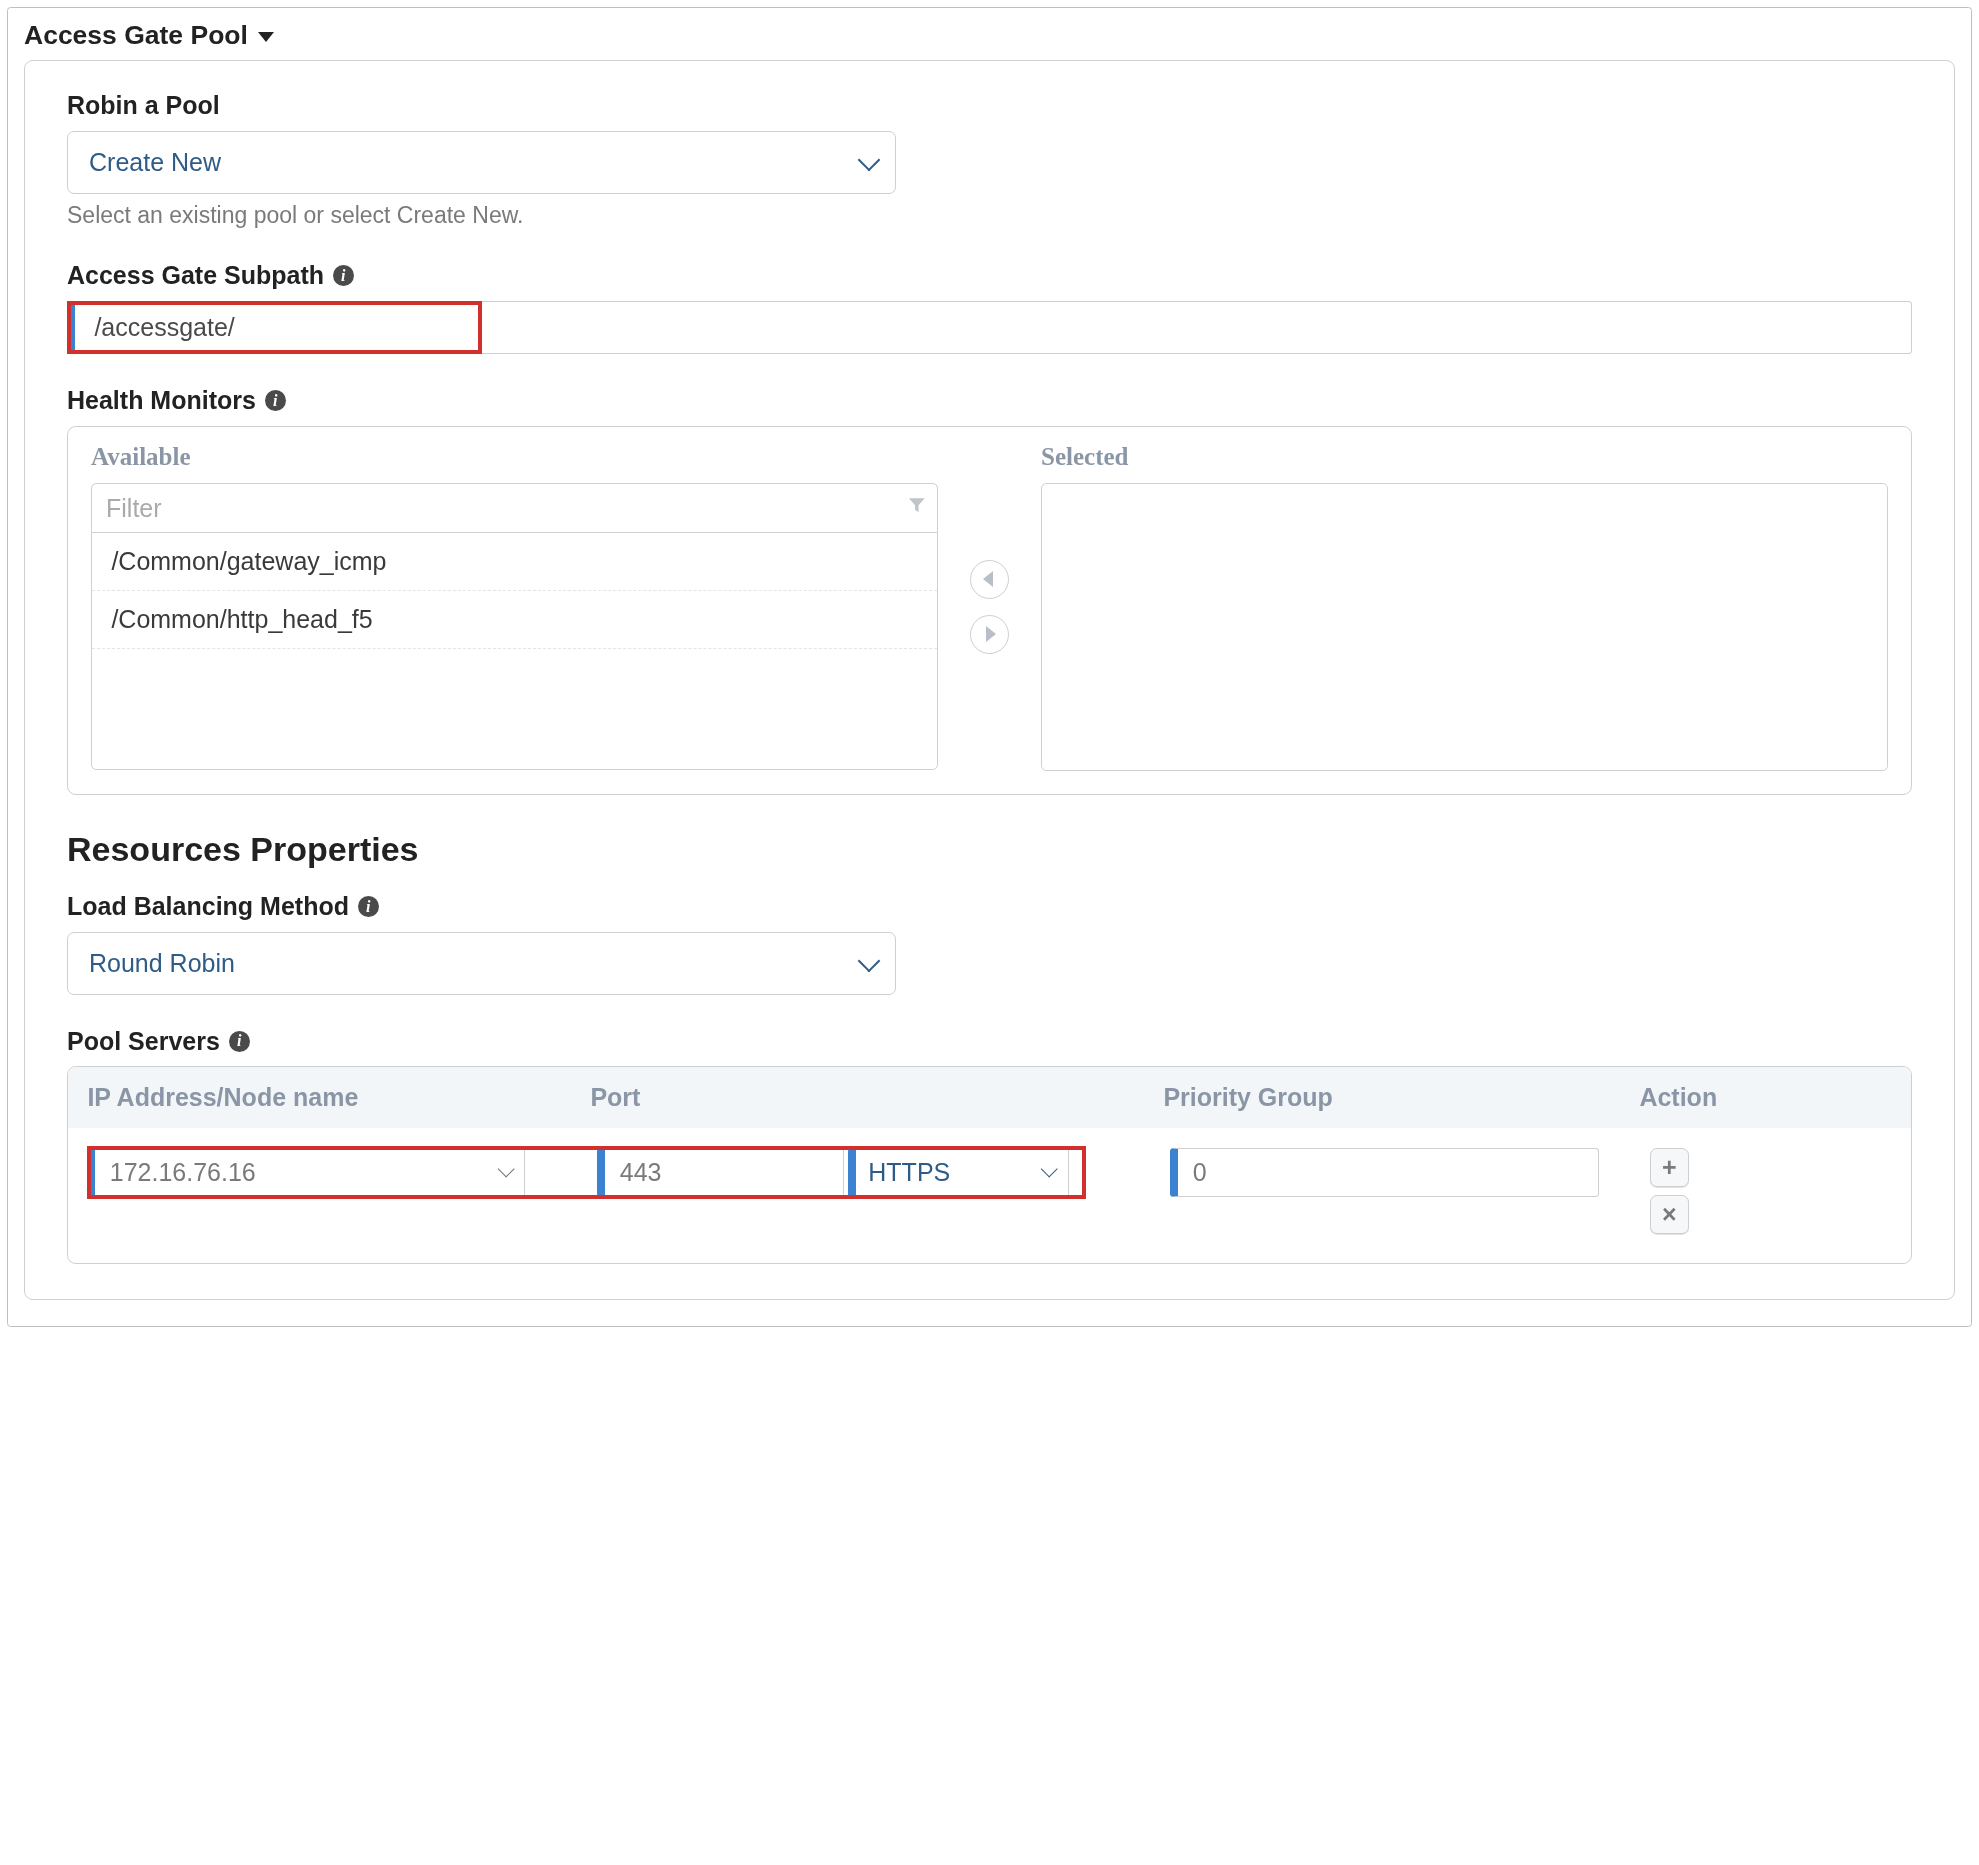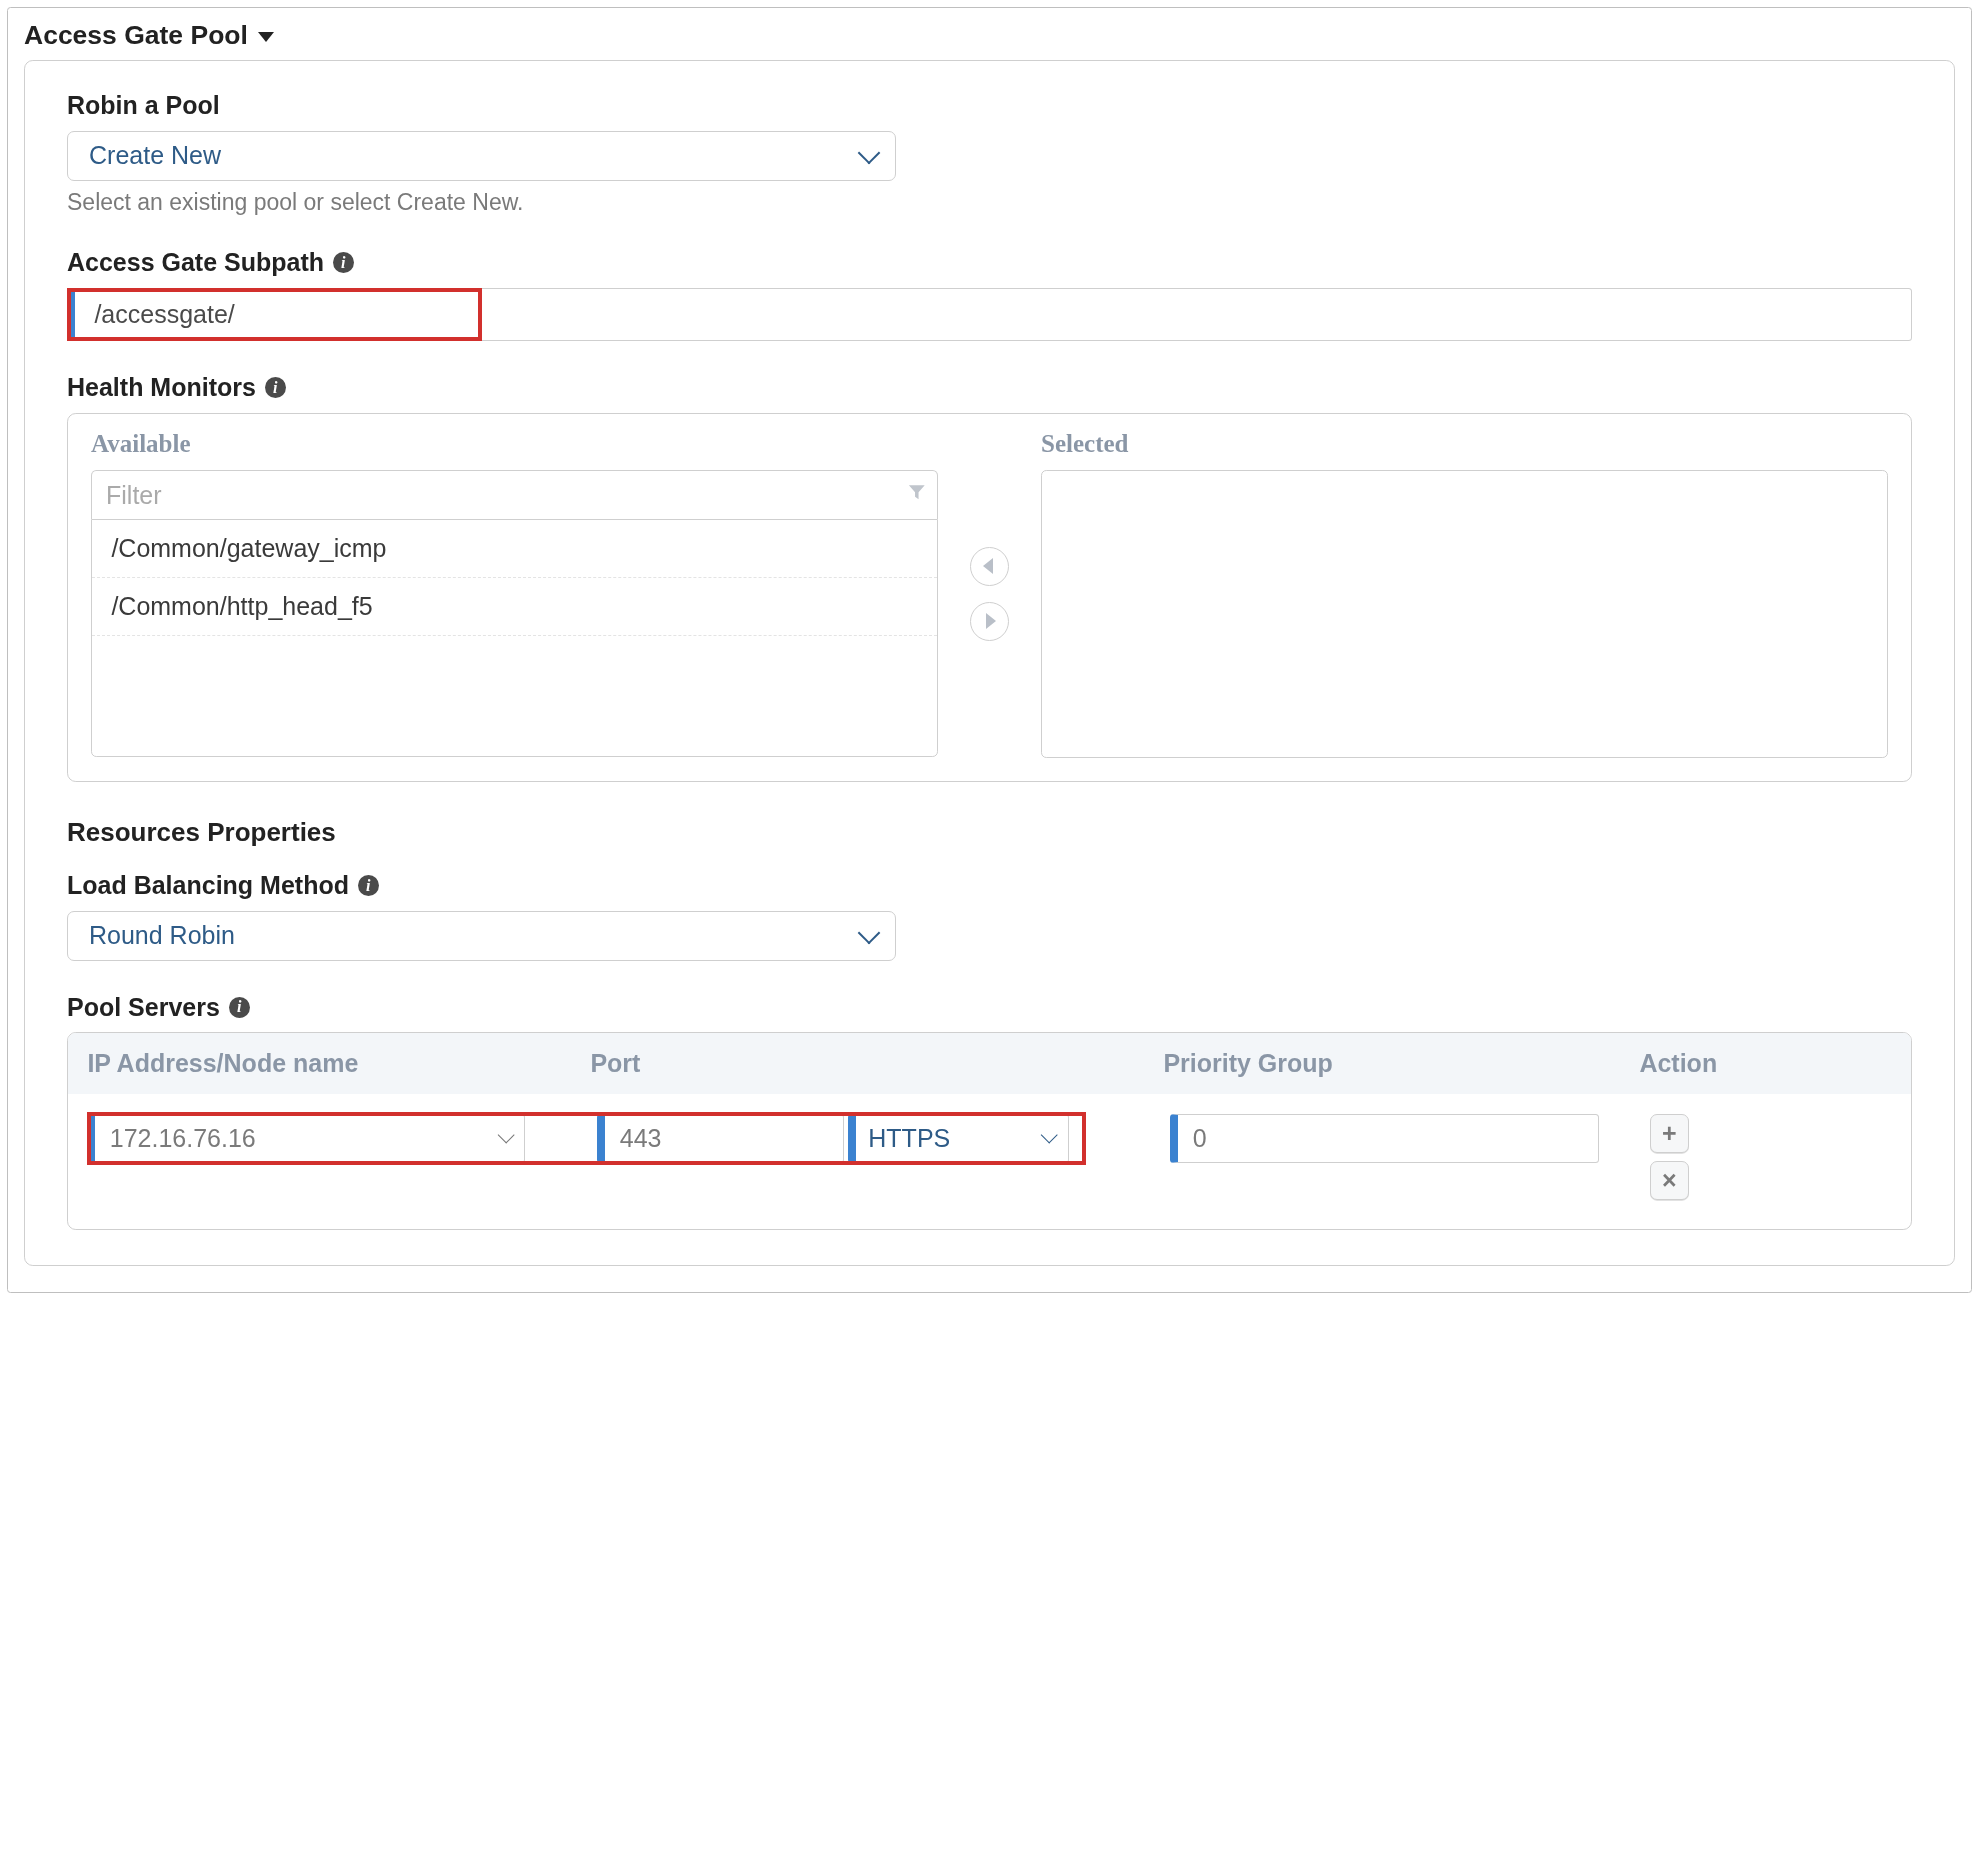--- a/index.html
+++ b/index.html
@@ -64,21 +64,21 @@
     justify-content: center;
   }
   .helper-text {
     color: #7a7a7a;
     font-size: 23px;
     margin-top: 8.8px;
   }
   .select-box {
     width: 829px;
     max-width: 100%;
-    height: 50px;
+    height: 63px;
     border: 1.8px solid #cfcfcf;
     border-radius: 7px;
     background: #fff;
     display: flex;
     align-items: center;
     justify-content: space-between;
     padding: 0 17.6px 0 21px;
     color: #2e5b87;
     font-size: 25px;
     cursor: pointer;
@@ -197,21 +197,21 @@
     border-left: 10.6px solid #b9bfc8;
     margin-right: -2.6px;
   }
   .selected-box {
     border: 1.8px solid #cfcfcf;
     border-radius: 5.3px;
     height: 288px;
     background: #fff;
   }
   h2.res-heading {
-    font-size: 26px;
+    font-size: 34px;
     font-weight: 700;
     margin: 35px 0 23px 0;
   }
   .servers-table {
     border: 1.8px solid #cfcfcf;
     border-radius: 8.8px;
     overflow: hidden;
   }
   .table-headrow {
     background: #f3f6f9;

